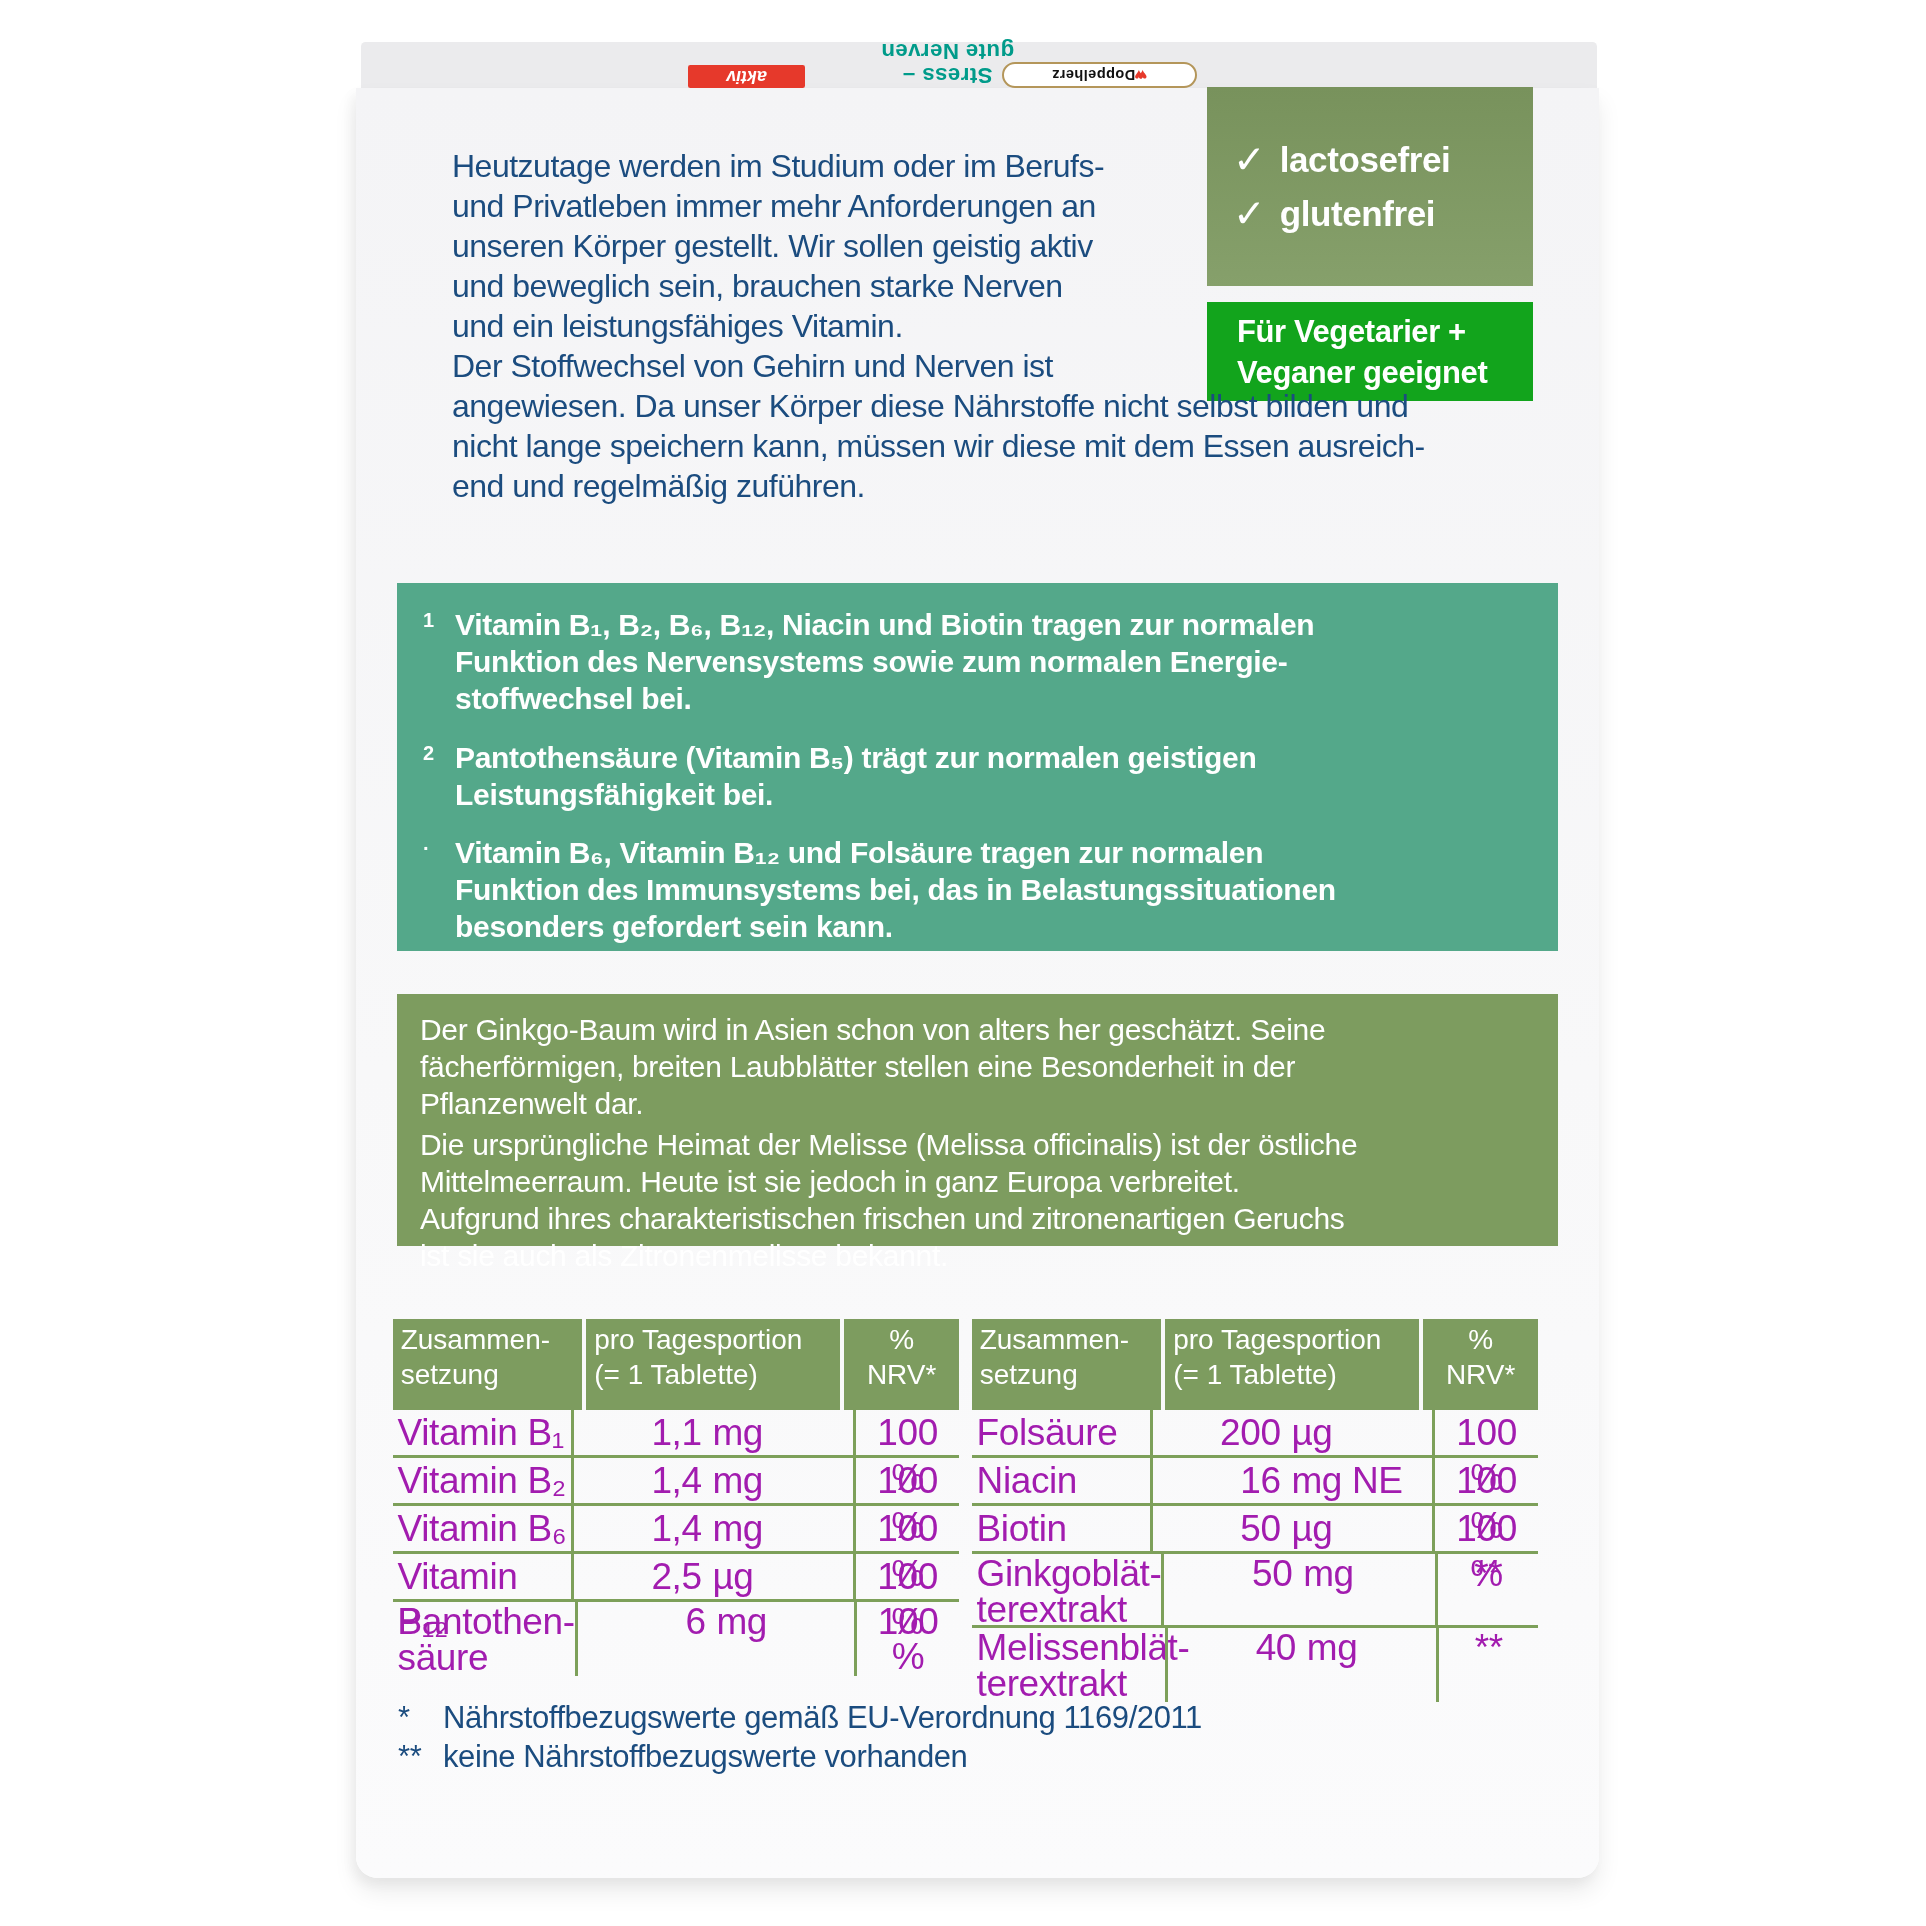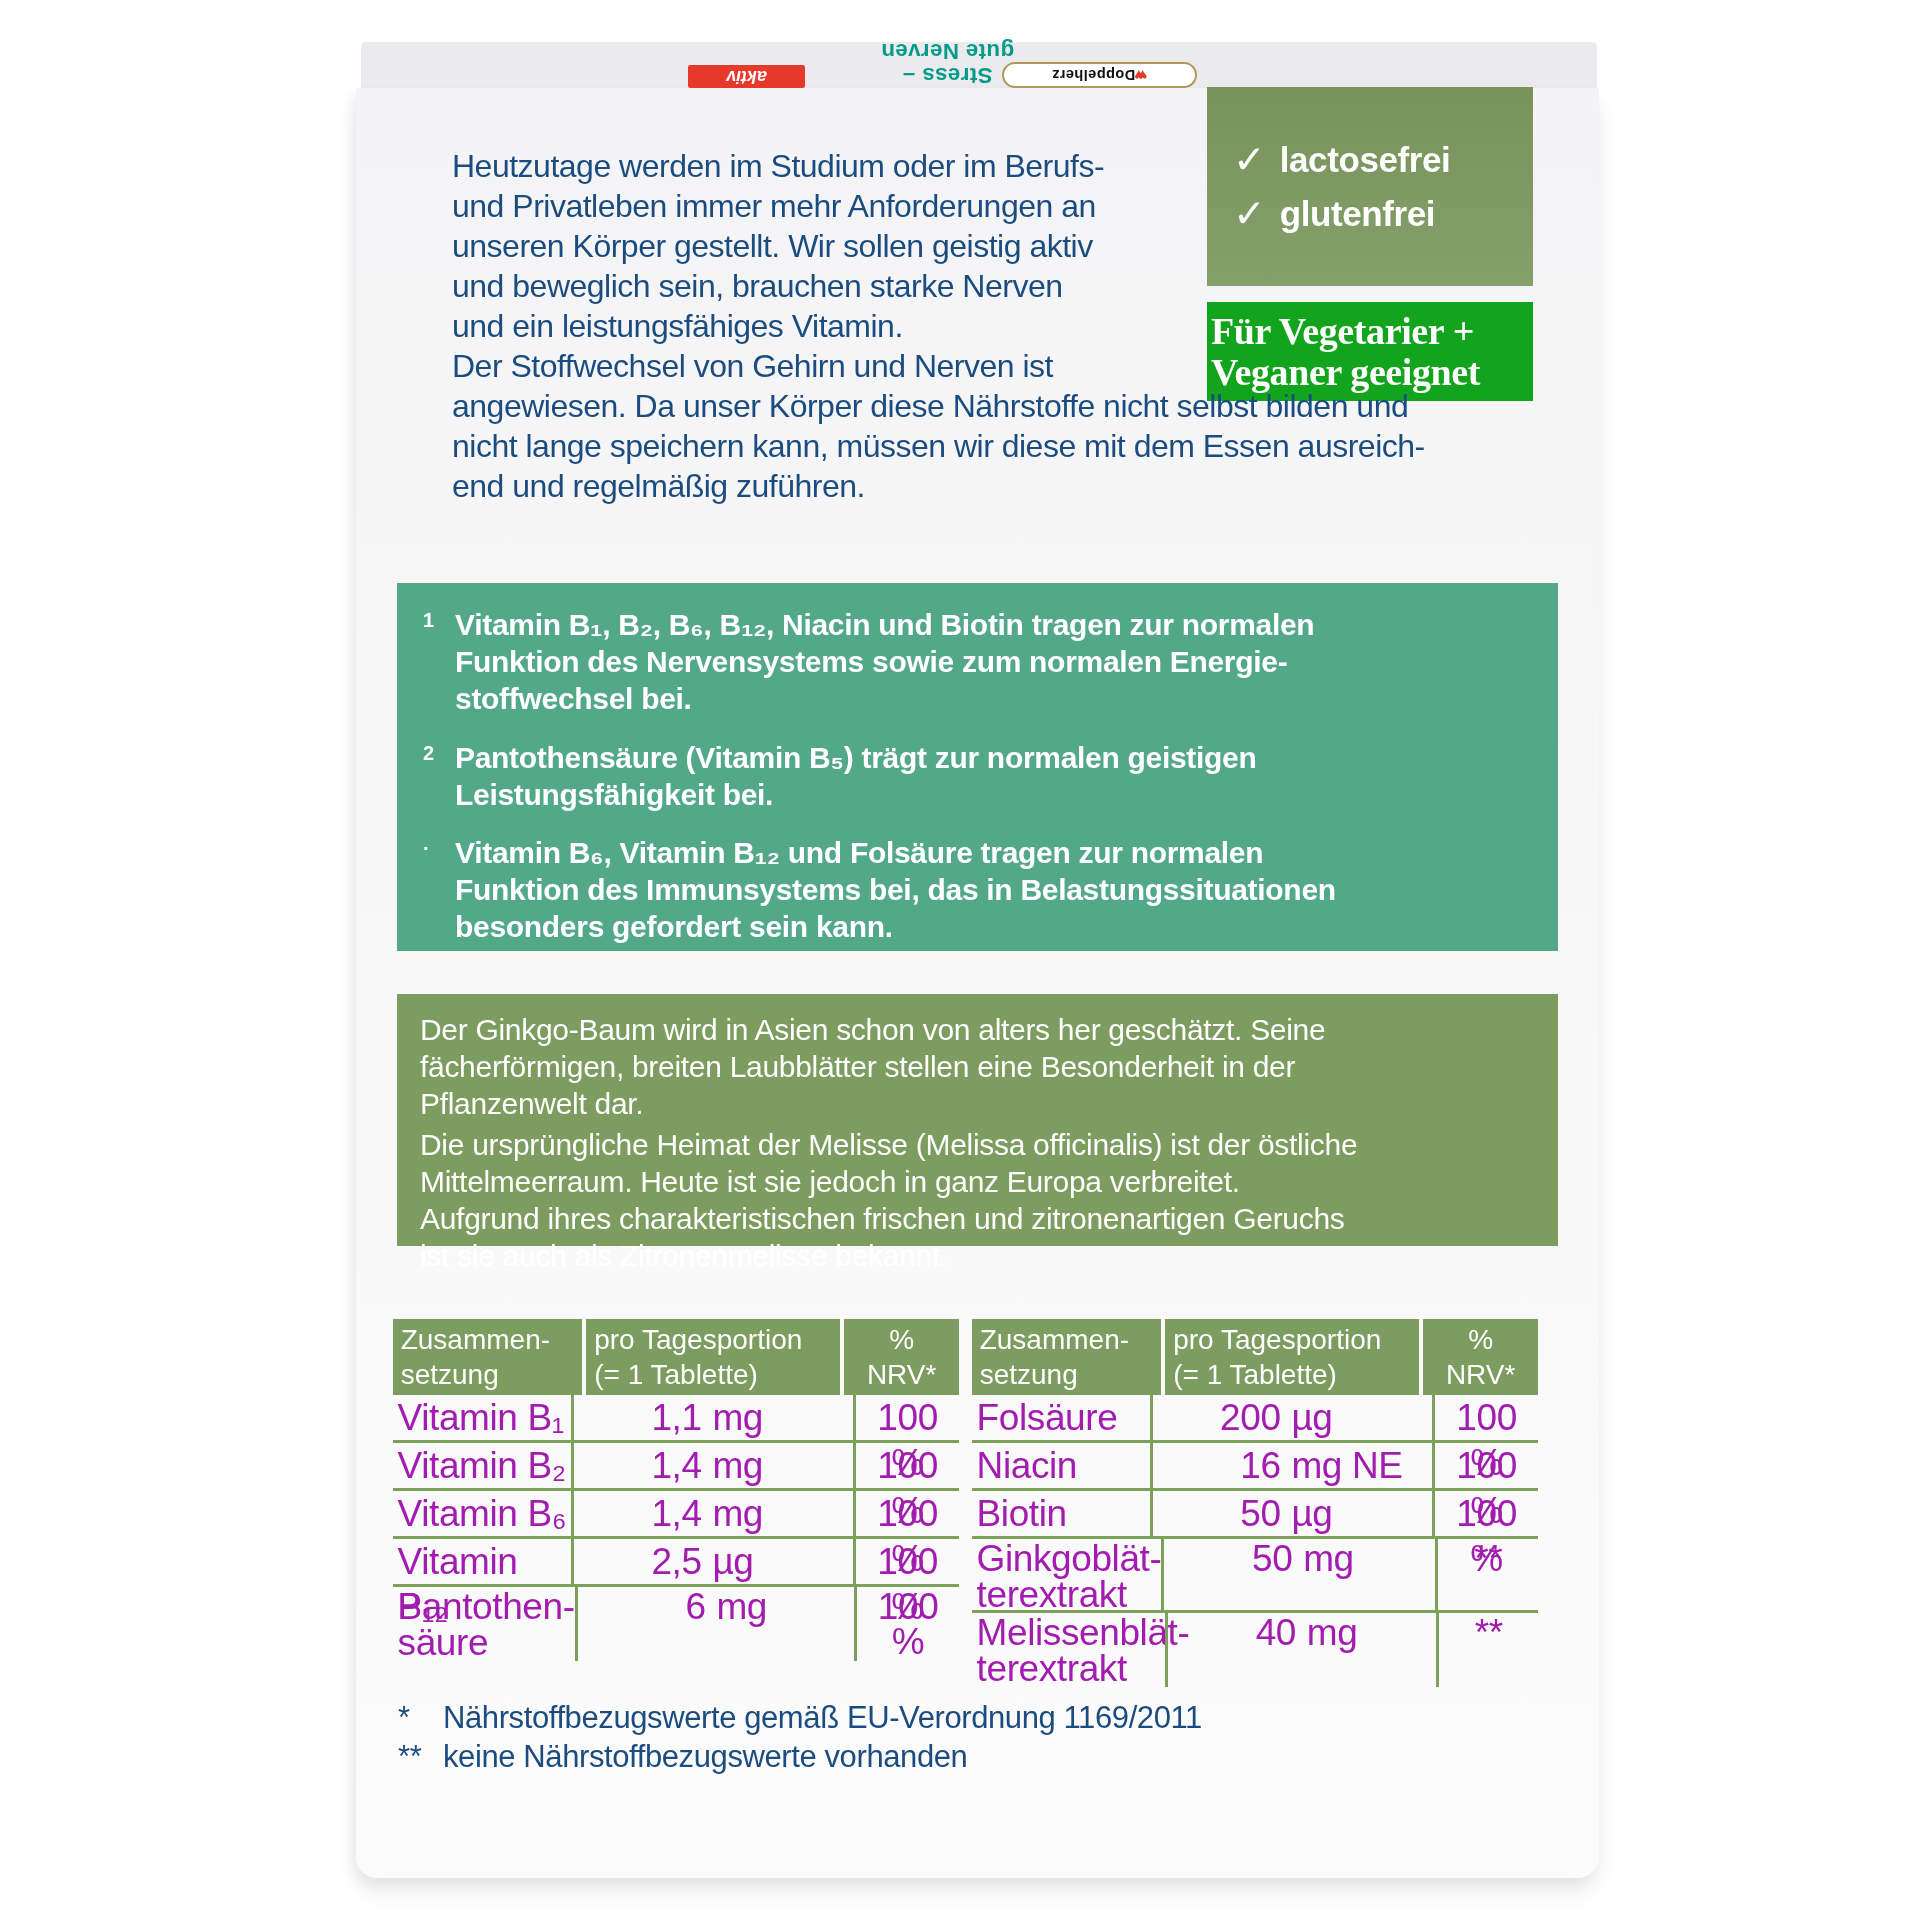--- a/index.html
+++ b/index.html
@@ -42,24 +42,23 @@
     position:absolute;left:1207px;top:87px;width:326px;height:199px;
     background:linear-gradient(180deg,#78925c 0%,#86a06b 100%);
     display:flex;flex-direction:column;justify-content:center;gap:15.4px;
     padding-left:26px;box-sizing:border-box;
   }
   .checkrow{display:flex;align-items:center;gap:14px;color:#fff;}
   .checkrow .chk{font-size:39px;font-weight:bold;line-height:39px;}
   .checkrow .cl{font-size:35px;font-weight:bold;line-height:39px;letter-spacing:-0.4px;}
   .veg{
     position:absolute;left:1207px;top:302px;width:326px;height:99px;background:#12a41c;
-    color:#fff;font-weight:bold;font-size:38px;line-height:41px;
-    display:flex;flex-direction:column;justify-content:center;padding-left:4px;box-sizing:border-box;
+    color:#fff;font-weight:bold;font-size:31px;line-height:41px;
+    display:flex;flex-direction:column;justify-content:center;padding-left:30px;box-sizing:border-box;
     letter-spacing:-0.4px;
-    font-family:Liberation Serif, serif;
   }
   
   .intro{position:absolute;left:428px;top:146px;width:1125px;color:#1b4c7f;margin-left:24px;}
   .pline{font-size:32px;line-height:40px;white-space:nowrap;letter-spacing:-0.5px;}
   
   .claims{
     position:absolute;left:397px;top:583px;width:1161px;height:368px;background:#54a88a;
     box-sizing:border-box;padding:23px 28px 0 26px;color:#fff;
   }
   .note{display:flex;margin-bottom:21.6px;}
@@ -67,21 +66,21 @@
   .cline{font-size:30px;font-weight:bold;line-height:37px;white-space:nowrap;letter-spacing:-0.3px;}
   
   .botany{
     position:absolute;left:397px;top:994px;width:1161px;height:252px;background:#7d9c5f;
     box-sizing:border-box;padding:17px 23px 0 23px;color:#fff;
   }
   .bline{font-size:30px;line-height:37px;white-space:nowrap;letter-spacing:-0.3px;}
   .p2start{margin-top:3.9px;}
   
   .tbl{position:absolute;top:1319px;width:566px;}
-  .thead{display:flex;gap:4.6px;height:76px;}
+  .thead{display:flex;gap:4.6px;height:91px;}
   .th{background:#7d9c5f;color:#fff;font-size:28px;line-height:35px;box-sizing:border-box;padding-top:3.1px;}
   .th1{width:189px;padding-left:7.7px;}
   .th2{width:254px;text-align:left;padding-left:8px;}
   .th3{width:115px;text-align:center;}
   .trow{display:flex;height:48px;border-bottom:3.1px solid #7da05a;box-sizing:border-box;background:transparent;}
   .trow.tall{height:74px;}
   .trow.last{border-bottom:none;}
   .td{color:#a21caf;font-size:37px;box-sizing:border-box;letter-spacing:-0.4px;}
   .td1{width:193px;padding-left:4.6px;}
   .td2{width:306px;border-left:3.1px solid #7da05a;padding-left:14px;}

